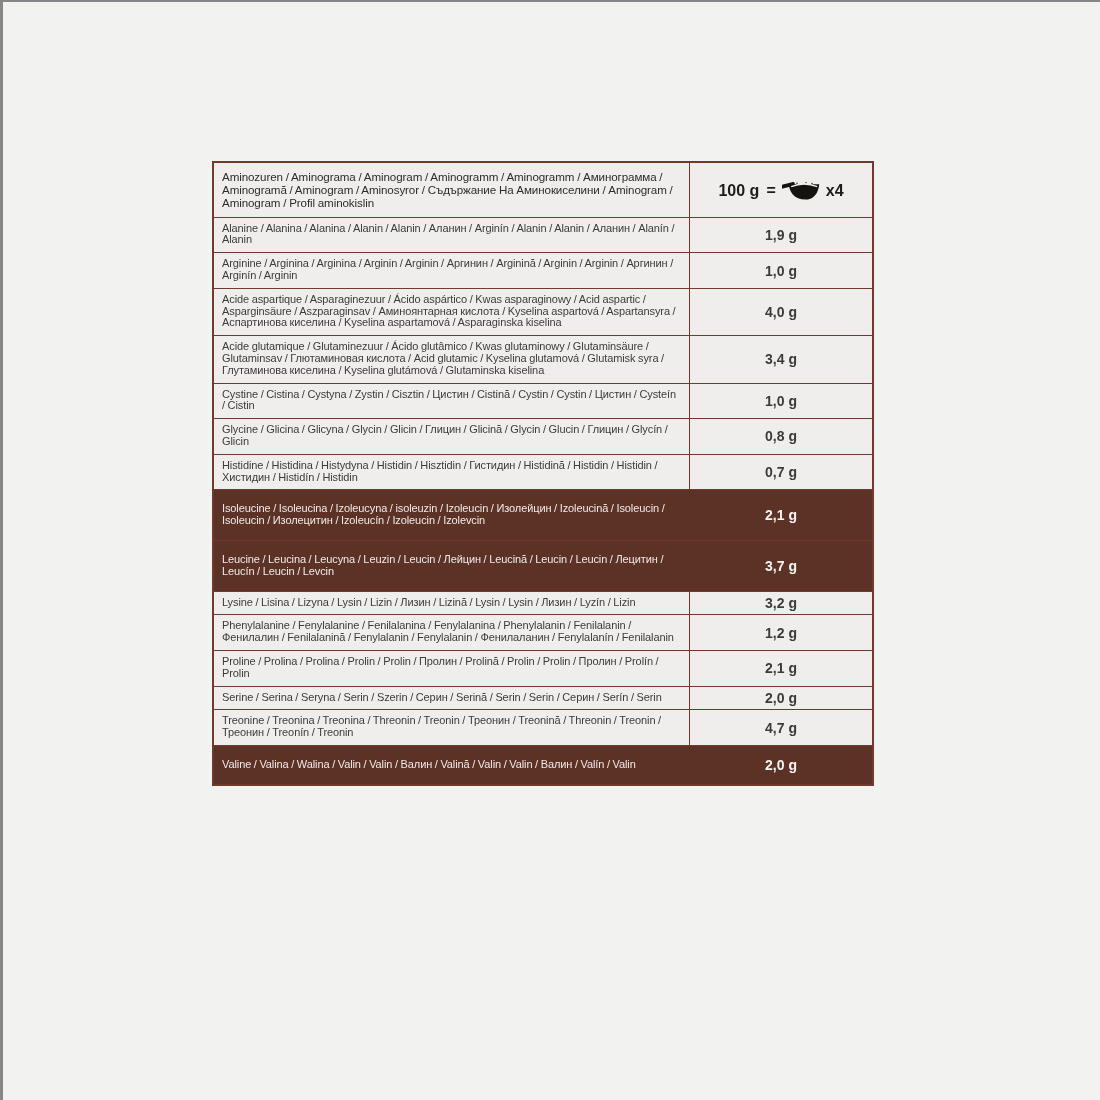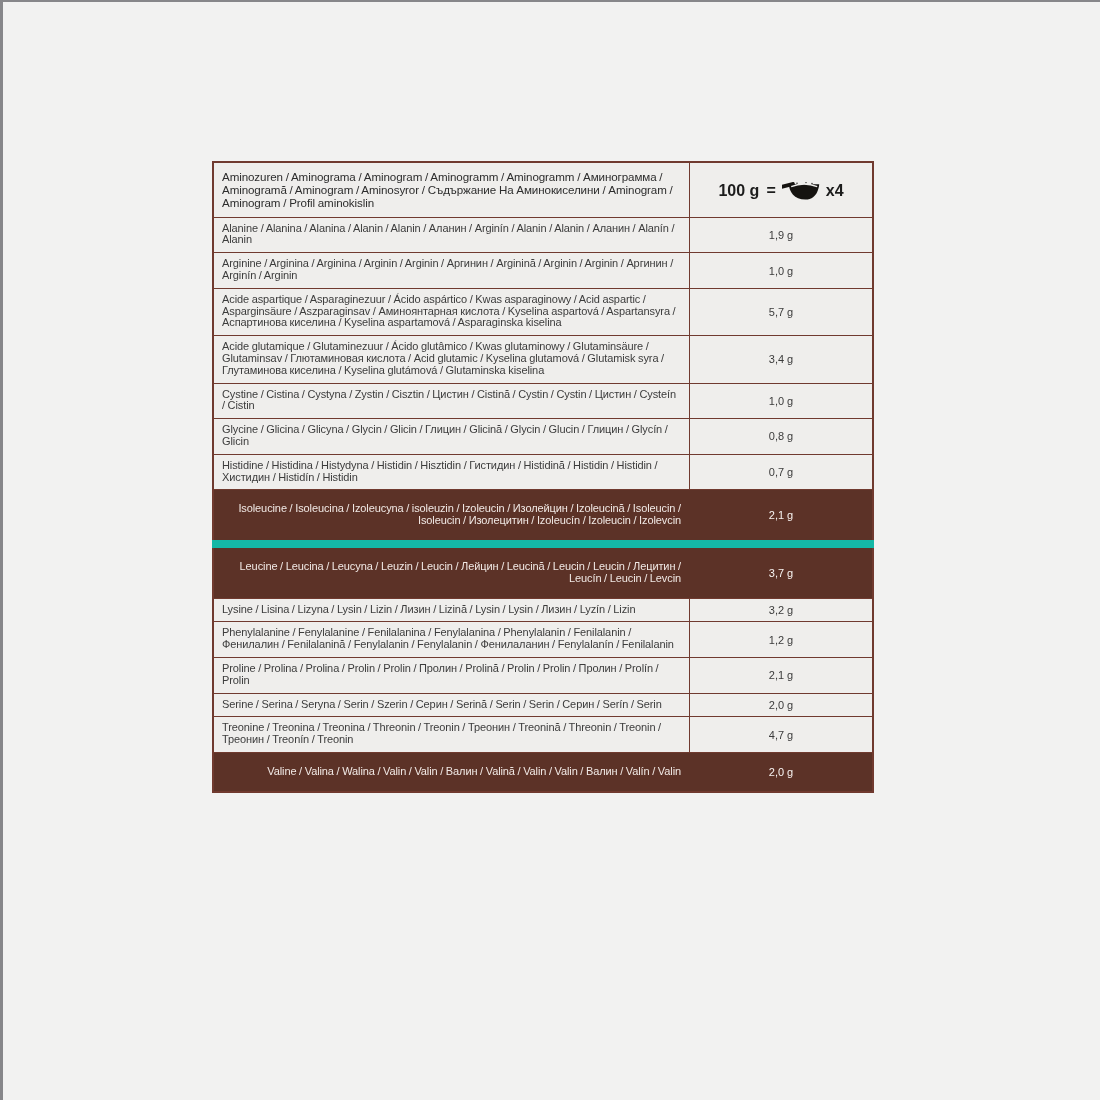--- a/index.html
+++ b/index.html
@@ -42,22 +42,23 @@
     width: 459px;
     padding: 5px 8px 6px 8px;
     font-size: 11px;
     line-height: 11.8px;
     letter-spacing: -0.1px;
     color: #3c3c3c;
     word-spacing: -0.3px;
   }
   .value-cell {
     text-align: center;
-    font-size: 11px;
+    font-size: 14px;
     color: #3b3b3b;
+    font-weight: bold;
   }
   tr.header-row .name-cell {
     font-weight: normal;
     font-size: 11.6px;
     line-height: 13.2px;
     color: #2d2d2d;
     padding: 7px 8px;
   }
   tr.header-row .value-cell {
     font-weight: bold;
@@ -81,25 +82,25 @@
   }
   tr.hl .name-cell {
     padding-top: 13px;
     padding-bottom: 13px;
     color: #f1e9e5;
   }
   tr.hl .value-cell {
     color: #f8f4f2;
   }
   
-  tr.hl .name-cell { border-right-color: #5c3227; text-align: right; }
+  tr.hl .name-cell { border-right-color: #5c3227; }
   tr.hl .value-cell { border-left-color: #5c3227; }
   
   tr.hl + tr.hl td {
-    border-top: 8px solid #14b8a6;
+    border-top: 1px solid #14b8a6;
   }
 </style>
 </head>
 <body>
 
 <div class="frame-top"></div>
 <div class="frame-left"></div>
 
 <table class="aminogram">
   <thead>
@@ -121,21 +122,21 @@
       <tr>
         <td class="name-cell">Alanine / Alanina / Alanina / Alanin / Alanin / Аланин / Arginín / Alanin / Alanin / Аланин / Alanín / Alanin</td>
         <td class="value-cell">1,9 g</td>
       </tr>
       <tr>
         <td class="name-cell">Arginine / Arginina / Arginina / Arginin / Arginin / Аргинин / Arginină / Arginin / Arginin / Аргинин / Arginín / Arginin</td>
         <td class="value-cell">1,0 g</td>
       </tr>
       <tr>
         <td class="name-cell">Acide aspartique / Asparaginezuur / Ácido aspártico / Kwas asparaginowy / Acid aspartic / Asparginsäure / Aszparaginsav / Аминоянтарная кислота / Kyselina aspartová / Aspartansyra / Аспартинова киселина / Kyselina aspartamová / Asparaginska kiselina</td>
-        <td class="value-cell">5,7 g</td>
+        <td class="value-cell">4,0 g</td>
       </tr>
       <tr>
         <td class="name-cell">Acide glutamique / Glutaminezuur / Ácido glutâmico / Kwas glutaminowy / Glutaminsäure / Glutaminsav / Глютаминовая кислота / Acid glutamic / Kyselina glutamová / Glutamisk syra / Глутаминова киселина / Kyselina glutámová / Glutaminska kiselina</td>
         <td class="value-cell">3,4 g</td>
       </tr>
       <tr>
         <td class="name-cell">Cystine / Cistina / Cystyna / Zystin / Cisztin / Цистин / Cistină / Cystin / Cystin / Цистин / Cysteín / Cistin</td>
         <td class="value-cell">1,0 g</td>
       </tr>
       <tr>

